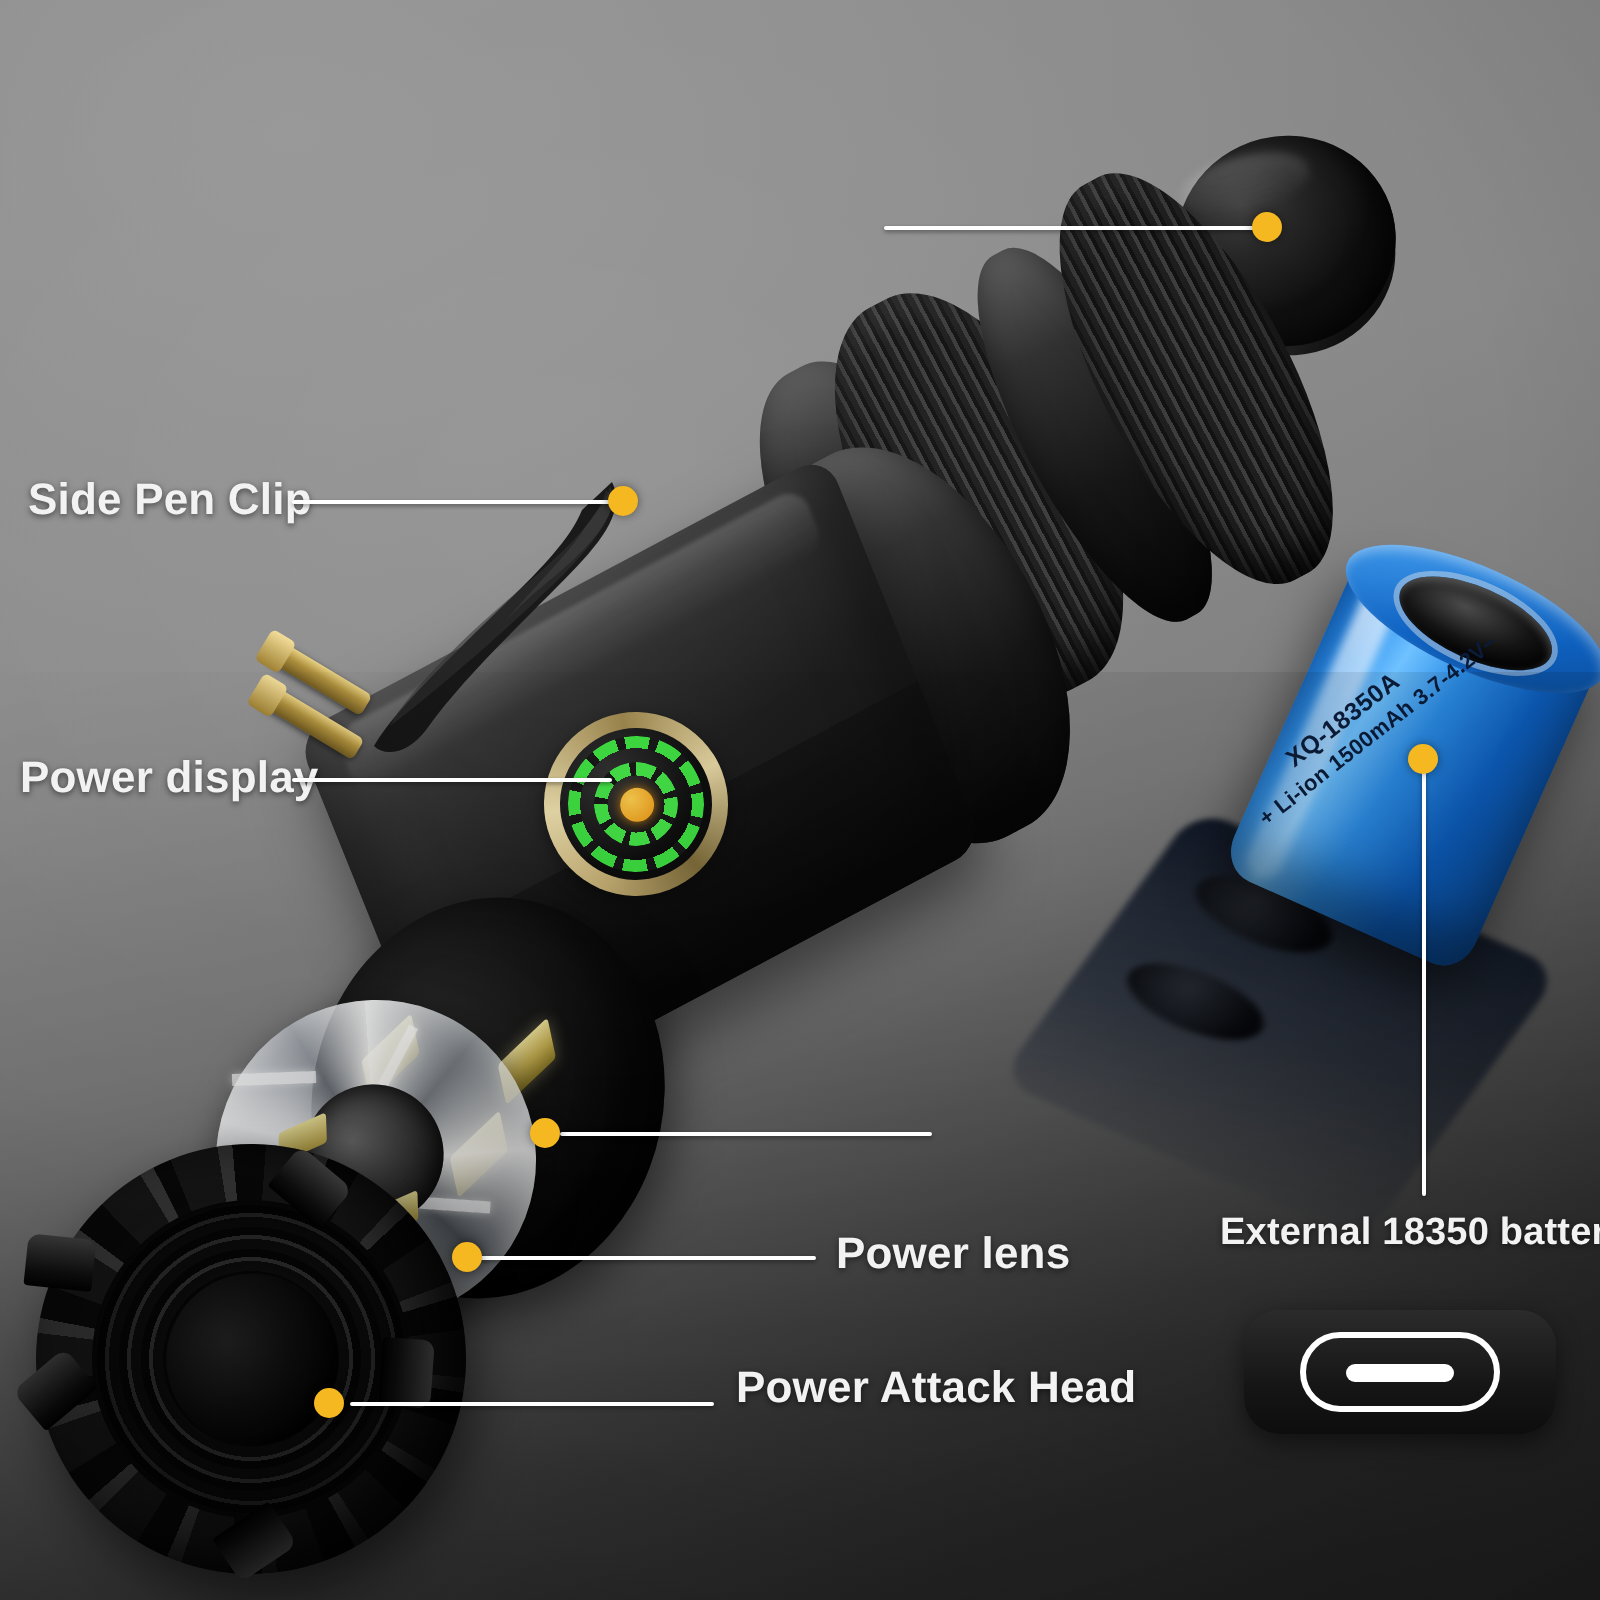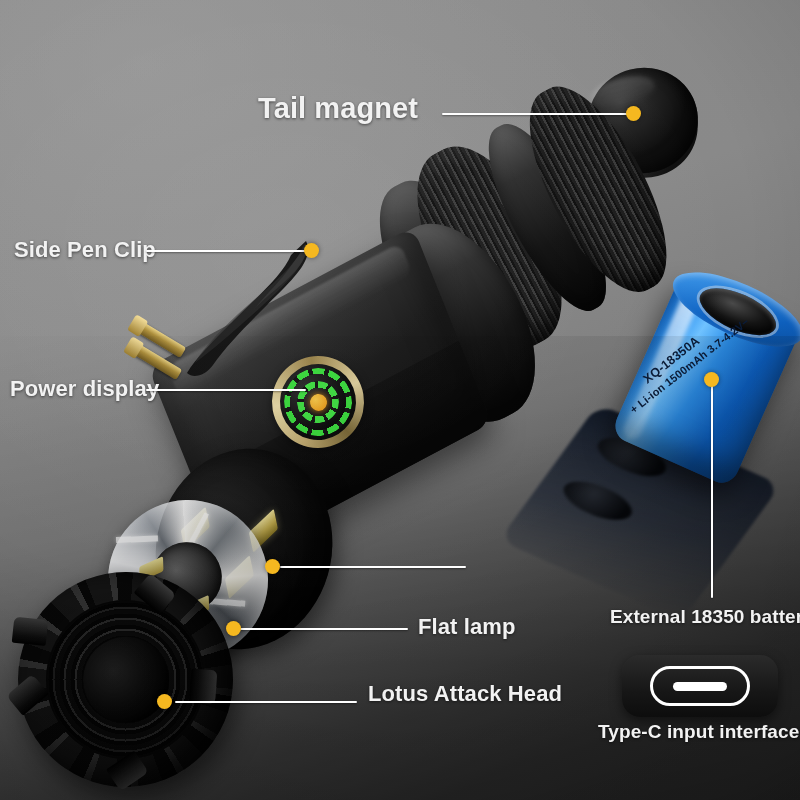--- a/index.html
+++ b/index.html
@@ -368,45 +368,43 @@
     <div class="shine"></div>
     <div class="topcap"></div>
     <div class="neg"></div>
     <div class="txt t1">XQ-18350A</div>
     <div class="txt t2">+ Li-ion 1500mAh 3.7-4.2V−</div>
   </div>
 
   <div class="floor-shade"></div>
   <div class="vign"></div>
 
-  <div class="label" id="lbl-magnet" style="left:258px;top:92px;font-size:29px;">Tail magnet</div>
   <div class="leader" style="left:442px;top:113px;width:190px;"></div>
   <div class="dot" style="left:626px;top:106px;"></div>
 
   <div class="label" style="left:14px;top:237px;font-size:22px;">Side Pen Clip</div>
   <div class="leader" style="left:146px;top:250px;width:165px;"></div>
   <div class="dot" style="left:304px;top:243px;"></div>
 
   <div class="label" style="left:10px;top:376px;font-size:22px;">Power display</div>
   <div class="leader" style="left:146px;top:389px;width:160px;"></div>
 
   <div class="leader" style="left:280px;top:566px;width:186px;"></div>
   <div class="dot" style="left:265px;top:559px;"></div>
 
   <div class="label" style="left:610px;top:606px;font-size:19px;">External 18350 battery</div>
   <div class="leader vert" style="left:711px;top:380px;height:218px;"></div>
   <div class="dot" style="left:704px;top:372px;"></div>
 
-  <div class="label" style="left:418px;top:614px;font-size:22px;">Flat lamp</div>
+  <div class="label" style="left:418px;top:614px;font-size:22px;">Power lens</div>
   <div class="leader" style="left:240px;top:628px;width:168px;"></div>
   <div class="dot" style="left:226px;top:621px;"></div>
 
-  <div class="label" style="left:368px;top:681px;font-size:22px;">Lotus Attack Head</div>
+  <div class="label" style="left:368px;top:681px;font-size:22px;">Power Attack Head</div>
   <div class="leader" style="left:175px;top:701px;width:182px;"></div>
   <div class="dot" style="left:157px;top:694px;"></div>
 
   <div id="typec">
     <div class="slot"></div>
     <div class="bar"></div>
   </div>
-  <div class="label" style="left:598px;top:721px;font-size:19px;">Type-C input interface</div>
 
 </div>
 
 </body></html>

